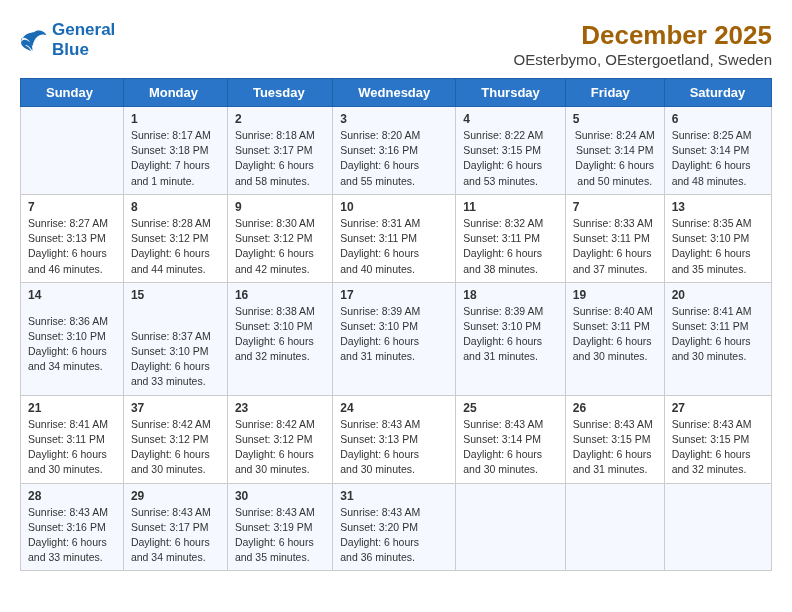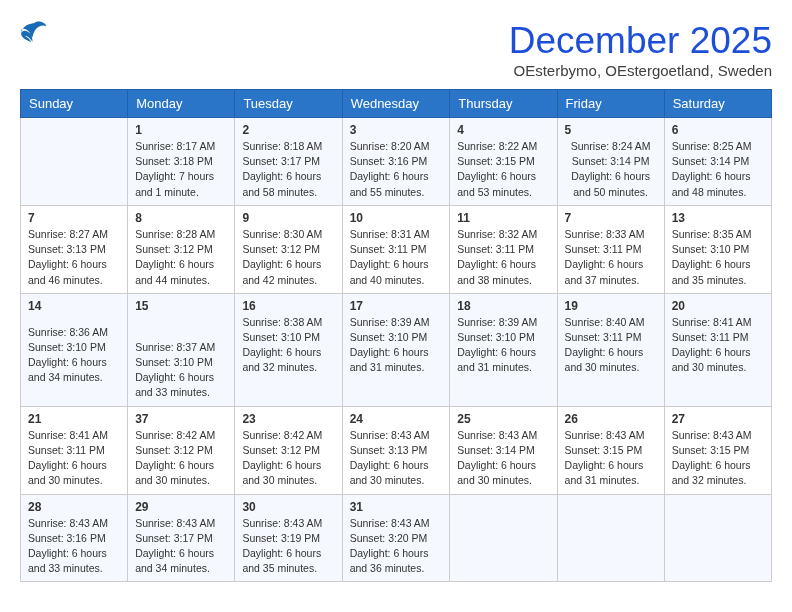--- a/index.html
+++ b/index.html
@@ -22,39 +22,39 @@
       gap: 4px;
     }
     .logo-bird {
       width: 28px;
       height: 22px;
     }
     .title-block {
       text-align: right;
     }
     .month-year {
-      font-size: 37px;
-      font-weight: normal;
-      color: #1d4ed8;
+      font-size: 26px;
+      font-weight: bold;
+      color: #a16207;
     }
     .location {
       font-size: 15px;
       color: #404040;
     }
     table {
       width: 100%;
       border-collapse: collapse;
       border: 1px solid #ccc;
     }
     thead tr th {
       background-color: #2a75c7;
       color: #fff;
       font-size: 13px;
-      font-weight: normal;
-      padding: 6px 8px;
+      font-weight: bold;
+      padding: 6px 25px;
       text-align: left;
       border: 1px solid #2060a8;
     }
     tbody tr td {
       border: 1px solid #ccc;
       vertical-align: top;
       padding: 5px 7px;
       font-size: 10.5px;
       color: #333;
       width: 108px;
@@ -82,20 +82,24 @@
     }
   </style>
 </head>
 <body>
 
 <div class="header">
   <div class="logo">
     <svg class="logo-bird" viewBox="0 0 36 28" xmlns="http://www.w3.org/2000/svg">
       <path d="M18 4 C22 0 32 2 34 8 C30 6 24 7 20 12 C18 15 17 18 16 22 C14 18 12 14 8 12 C4 10 0 12 2 16 C4 12 10 13 14 18 C16 22 16 26 16 28 C14 24 10 20 6 20 C10 22 14 26 14 28 C10 26 4 24 2 20 C0 16 4 8 10 6 C14 4 18 4 18 4Z" fill="#1a6bb5"></path>
     </svg>
+    <div>
+      <div style="font-size:17px;font-weight:bold;color:#1a6bb5;">General</div>
+      <div style="font-size:17px;font-weight:bold;color:#1a6bb5;">Blue</div>
+    </div>
   </div>
   <div class="title-block">
     <div class="month-year">December 2025</div>
     <div class="location">OEsterbymo, OEstergoetland, Sweden</div>
   </div>
 </div>
 
 <table>
   <thead>
     <tr>

